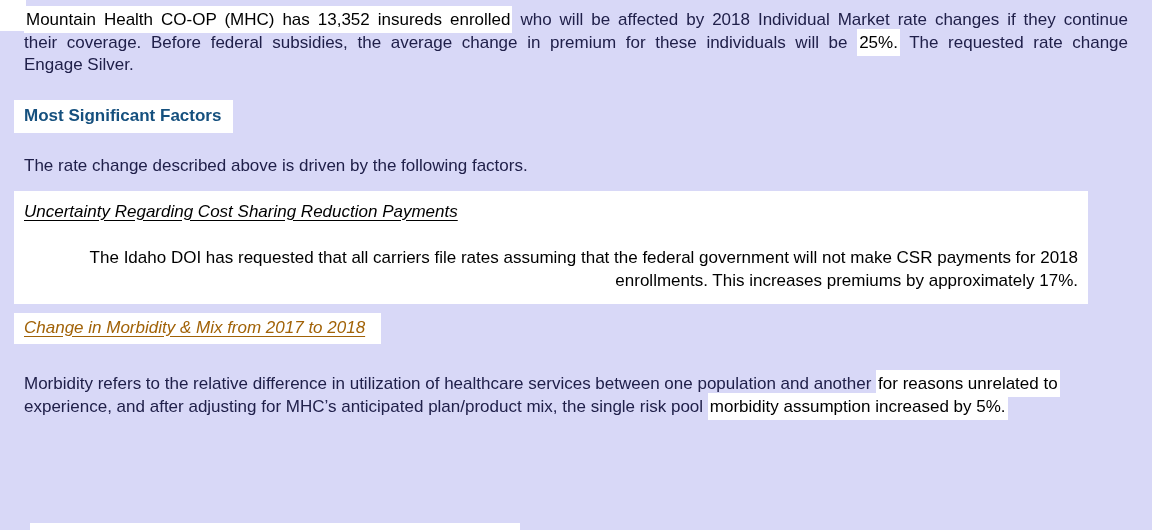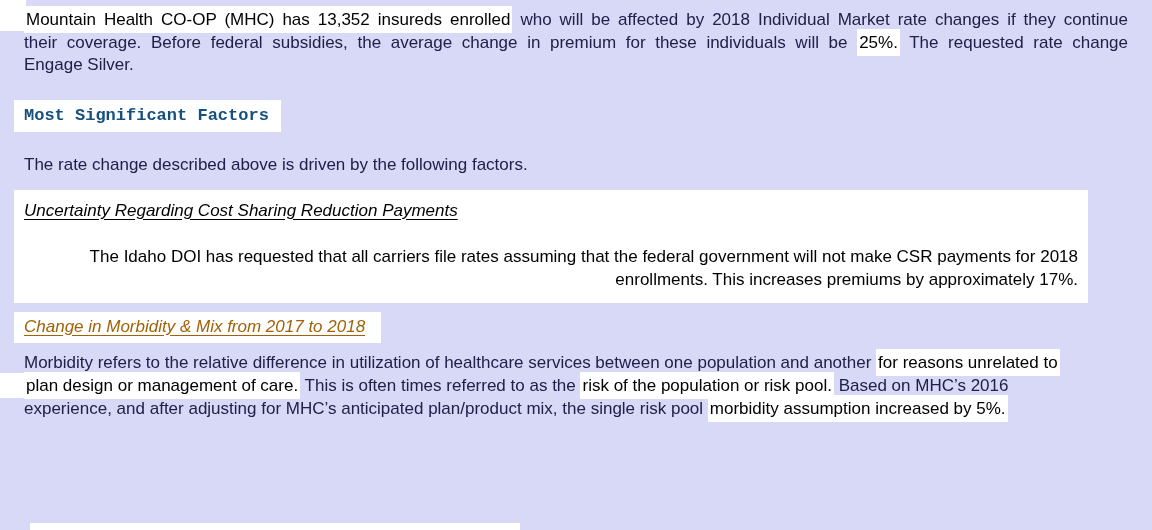--- a/index.html
+++ b/index.html
@@ -23,21 +23,21 @@
   .bleed { position:relative; }
   .bleed::before {
     content:""; position:absolute; left:-24px; width:26px;
     background:#ffffff; top:-1px; height:25px;
   }
   .bleed-top::before { top:-9px; height:31px; }
   .para1 { margin-top:9px; }
   .section-heading-row { margin-top:23px; margin-left:14px; }
   .section-heading {
     display:inline-block; background:#ffffff; color:#15507e;
-    font-weight:bold; padding:6px 12px 7px 10px;font-family:Liberation Mono, monospace;
+    font-weight:bold; padding:6px 12px 7px 10px;
   }
   .lead-in { margin-top:22px; }
   .white-block {
     margin:14px 64px 0 14px;
     background:#ffffff; color:#000000;
     padding:10px 10px 12px 10px;
   }
   .italic-heading {
     font-style:italic;
     text-decoration:underline;
@@ -45,21 +45,21 @@
     line-height:22.5px;
     white-space:nowrap;
   }
   .white-block .body-line { line-height:23px; white-space:nowrap;text-align:right; }
   .white-block .body { margin-top:22px; }
   .morbidity-heading-row { margin-top:9px; margin-left:14px; }
   .morbidity-heading-box {
     display:inline-block; background:#ffffff; color:#a16207;
     padding:4px 16px 5px 10px;
   }
-  .morbidity-para { margin-top:8px; }
+  .morbidity-para { margin-top:28px; }
   .morbidity-para .line { line-height:23px; }
   .closing { margin-top:50px; line-height:22px; }
   .bottom-strip {
     position:absolute; left:30px; bottom:0;
     width:490px; height:7px; background:#ffffff;
   }
 </style>
 </head>
 <body>
 
@@ -84,20 +84,19 @@
       <div class="body-line">enrollments. This increases premiums by approximately 17%.</div>
     </div>
   </div>
 
   <div class="morbidity-heading-row">
     <span class="morbidity-heading-box"><span class="italic-heading">Change in Morbidity &amp; Mix from 2017 to 2018</span></span>
   </div>
 
   <div class="morbidity-para">
     <div class="line"><span>Morbidity refers to the relative difference in utilization of healthcare services between one population and another </span><span class="hl">for reasons unrelated to</span></div>
-    <div class="line bleed"><span class="hl">plan design or management of care.</span><span> This is often times referred to as the </span><span class="hl">risk of the population or risk pool.</span><span> Based on MHC’s 2016</span></div>
     <div class="line"><span>experience, and after adjusting for MHC’s anticipated plan/product mix, the single risk pool </span><span class="hl">morbidity assumption increased by 5%.</span></div>
   </div>
 
 
   <div class="bottom-strip"></div>
 
 </div>
 
 </body></html>

